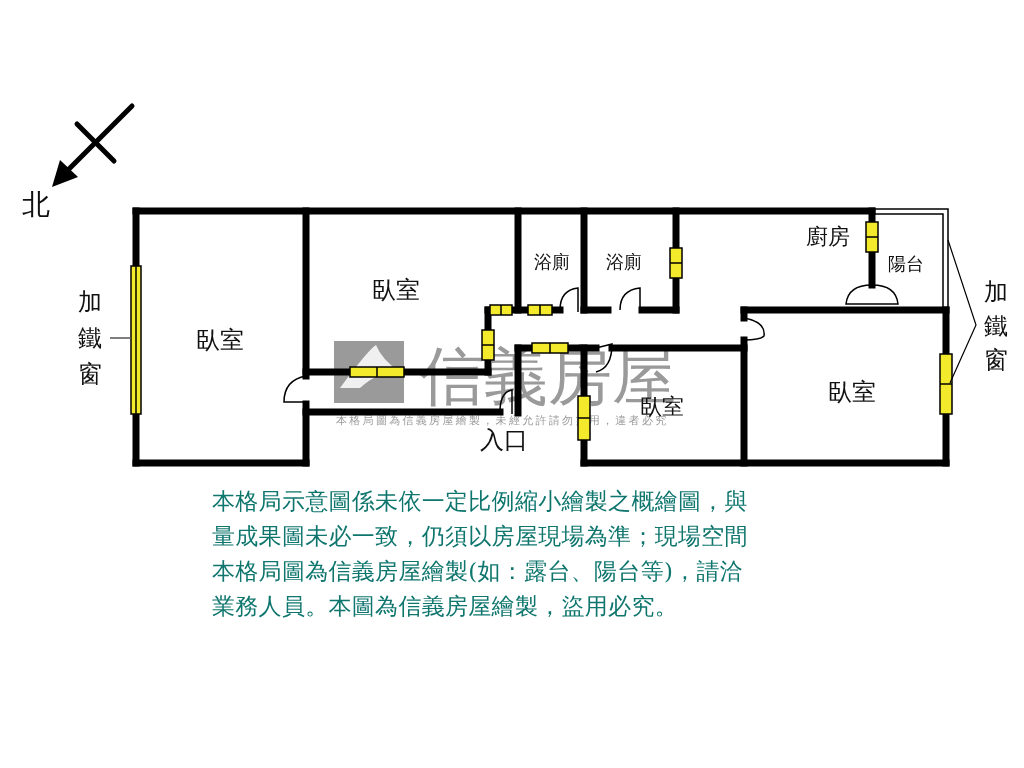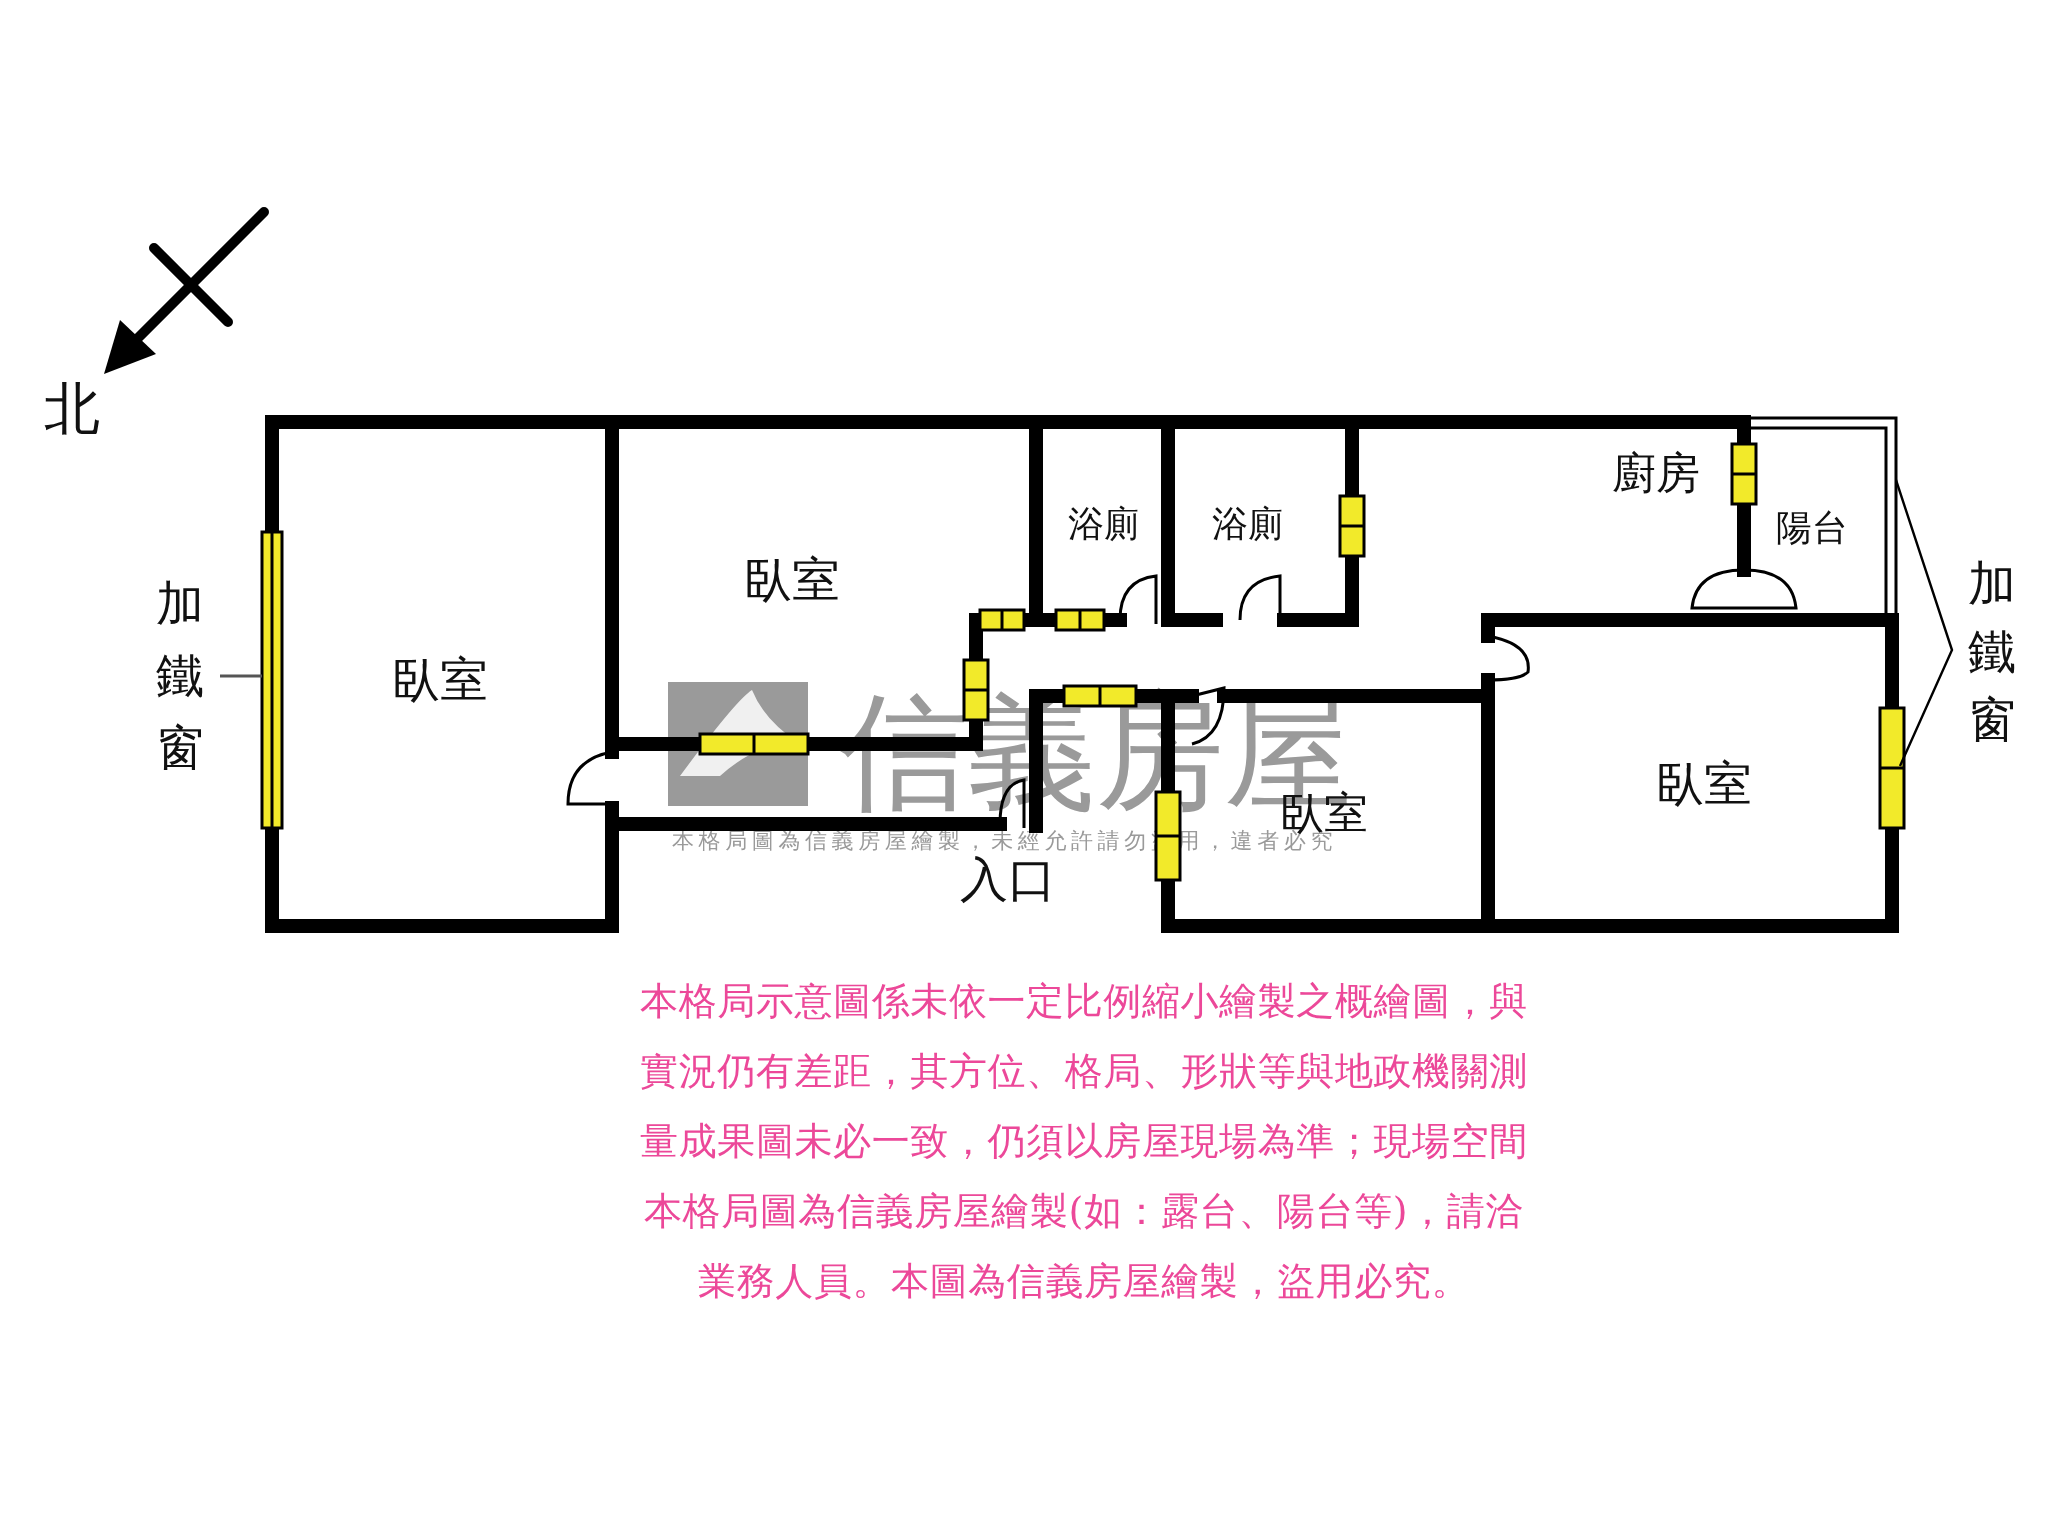--- a/index.html
+++ b/index.html
@@ -2,21 +2,21 @@
 <html><head>
 <meta charset="utf-8">
 <style>
   html, body { margin: 0; padding: 0; background: #ffffff; }
   body { width: 1024px; height: 768px; position: relative; overflow: hidden;
          font-family: "DejaVu Serif", "Liberation Serif", serif; }
   #plan { position: absolute; left: 0; top: 0; width: 1024px; height: 768px; }
   .room-label { font-family: "DejaVu Serif", "Liberation Serif", serif; fill: #111; }
   .disclaimer { position: absolute; left: 212px; top: 484px; width: 660px;
                 font-family: "DejaVu Serif", "Liberation Serif", serif;
-                font-size: 19px; line-height: 35px; color: #ec4899; letter-spacing: 0.3px; text-align: center; }
+                font-size: 23px; line-height: 35px; color: #0f766e; letter-spacing: 0.3px; }
   .disclaimer div { white-space: nowrap; }
 </style>
 </head>
 <body>
 
 <svg id="plan" viewBox="0 0 1024 768" xmlns="http://www.w3.org/2000/svg">
   <defs>
     <pattern id="winpat" width="6" height="6" patternUnits="userSpaceOnUse">
       <rect width="6" height="6" fill="#f2ea2a"></rect>
     </pattern>
@@ -132,17 +132,16 @@
   </g>
   <g font-size="24" class="room-label">
     <text x="984" y="300">加</text>
     <text x="984" y="334">鐵</text>
     <text x="984" y="368">窗</text>
   </g>
 </svg>
 
 <div class="disclaimer">
   <div>本格局示意圖係未依一定比例縮小繪製之概繪圖，與</div>
-  <div>實況仍有差距，其方位、格局、形狀等與地政機關測</div>
   <div>量成果圖未必一致，仍須以房屋現場為準；現場空間</div>
   <div>本格局圖為信義房屋繪製(如：露台、陽台等)，請洽</div>
   <div>業務人員。本圖為信義房屋繪製，盜用必究。</div>
 </div>
 
 </body></html>

